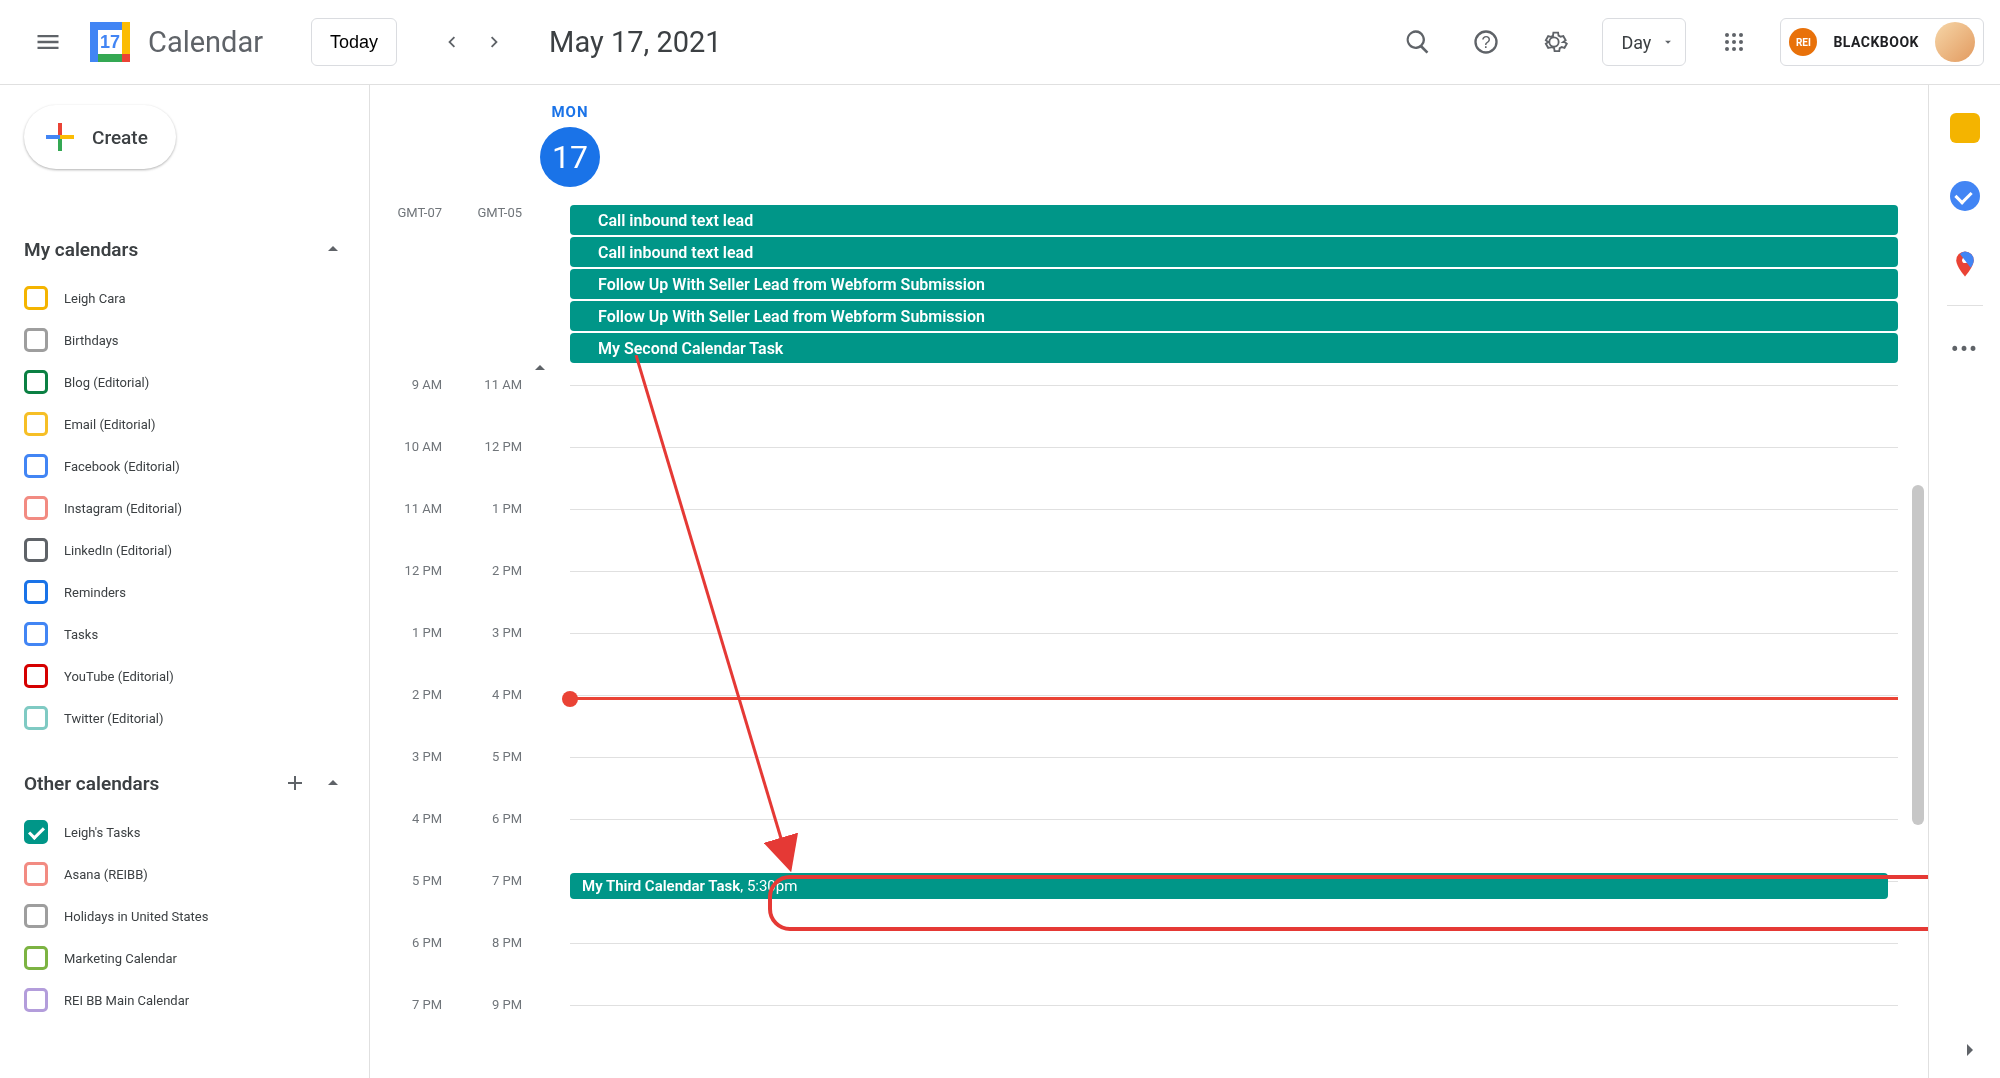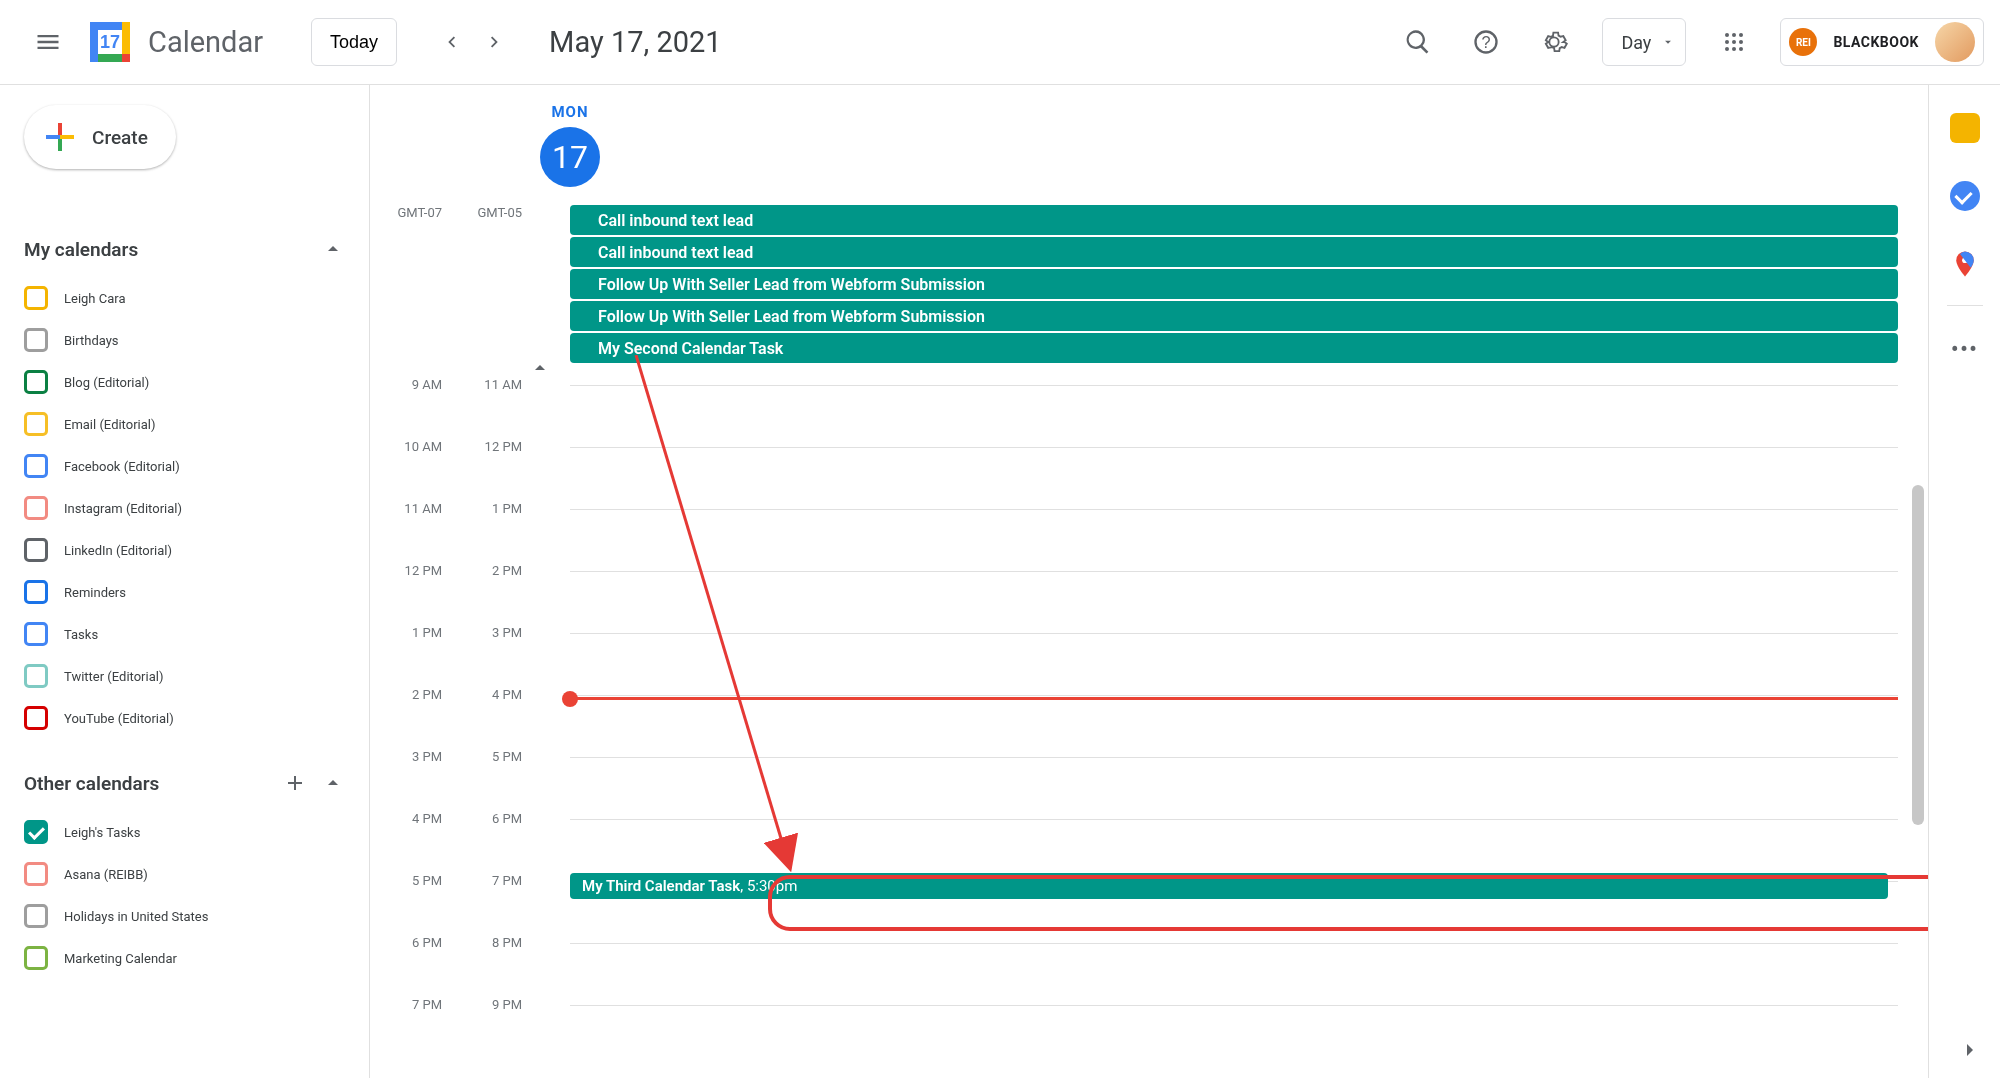--- a/index.html
+++ b/index.html
@@ -216,26 +216,26 @@
           </div>
           <div class="cal-item">
             <div class="cal-checkbox" style="border-color: rgb(26, 115, 232); color: rgb(26, 115, 232);"></div>
             <span>Reminders</span>
           </div>
           <div class="cal-item">
             <div class="cal-checkbox" style="border-color: rgb(66, 133, 244); color: rgb(66, 133, 244);"></div>
             <span>Tasks</span>
           </div>
           <div class="cal-item">
+            <div class="cal-checkbox" style="border-color: rgb(213, 0, 0); color: rgb(213, 0, 0);"></div>
+            <span>YouTube (Editorial)</span>
+          </div>
+          <div class="cal-item">
             <div class="cal-checkbox" style="border-color: rgb(127, 202, 195); color: rgb(127, 202, 195);"></div>
             <span>Twitter (Editorial)</span>
-          </div>
-          <div class="cal-item">
-            <div class="cal-checkbox" style="border-color: rgb(213, 0, 0); color: rgb(213, 0, 0);"></div>
-            <span>YouTube (Editorial)</span>
           </div>
         </div>
 
       <div class="section-header">
         <span class="title">Other calendars</span>
         <div class="controls">
           <svg viewBox="0 0 24 24">
               <path d="M11 5h2v6h6v2h-6v6h-2v-6H5v-2h6z"></path>
             </svg>
           <svg viewBox="0 0 24 24">
@@ -252,20 +252,24 @@
             <div class="cal-checkbox" style="border-color: rgb(242, 139, 130); color: rgb(242, 139, 130);"></div>
             <span>Asana (REIBB)</span>
           </div>
           <div class="cal-item">
             <div class="cal-checkbox" style="border-color: rgb(158, 158, 158); color: rgb(158, 158, 158);"></div>
             <span>Holidays in United States</span>
           </div>
           <div class="cal-item">
             <div class="cal-checkbox" style="border-color: rgb(124, 179, 66); color: rgb(124, 179, 66);"></div>
             <span>Marketing Calendar</span>
+          </div>
+          <div class="cal-item">
+            <div class="cal-checkbox" style="border-color: rgb(179, 157, 219); color: rgb(179, 157, 219);"></div>
+            <span>REI BB Main Calendar</span>
           </div>
         </div>
     </div>
 
     <div class="main">
       <div class="grid-wrap">
         <div class="day-header">
           <div class="dow">MON</div>
           <div class="dom">17</div>
         </div>

